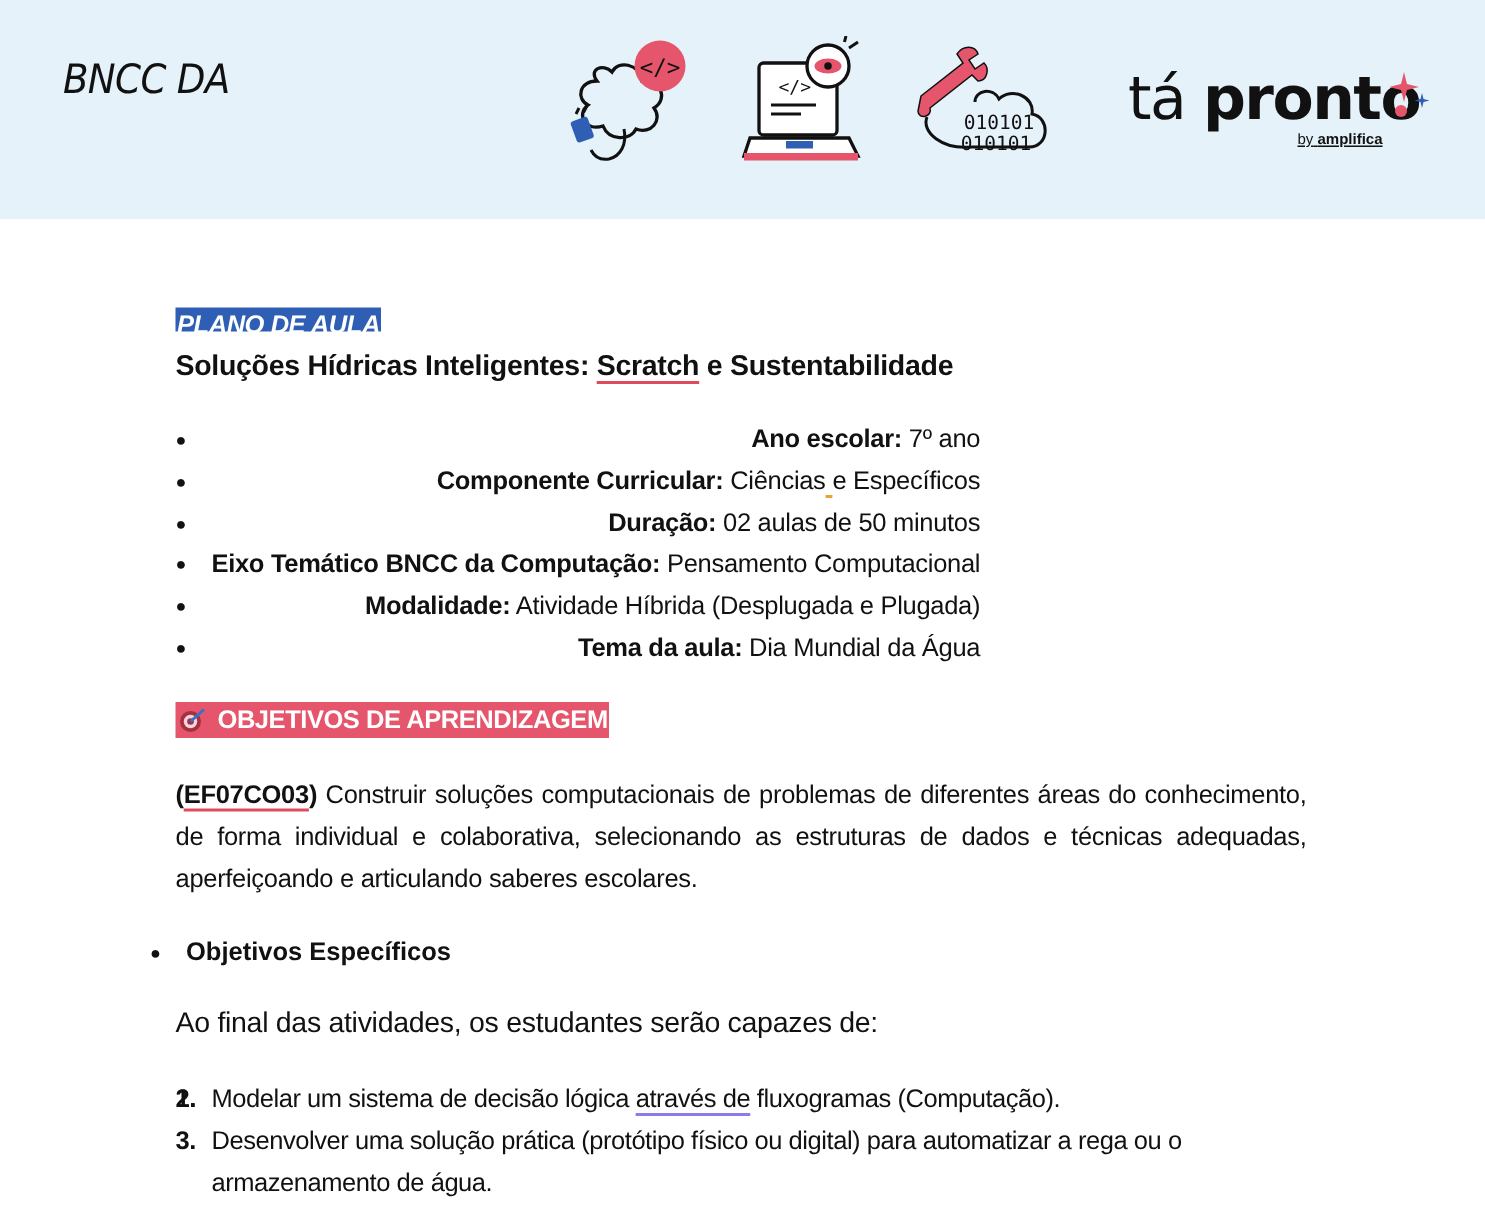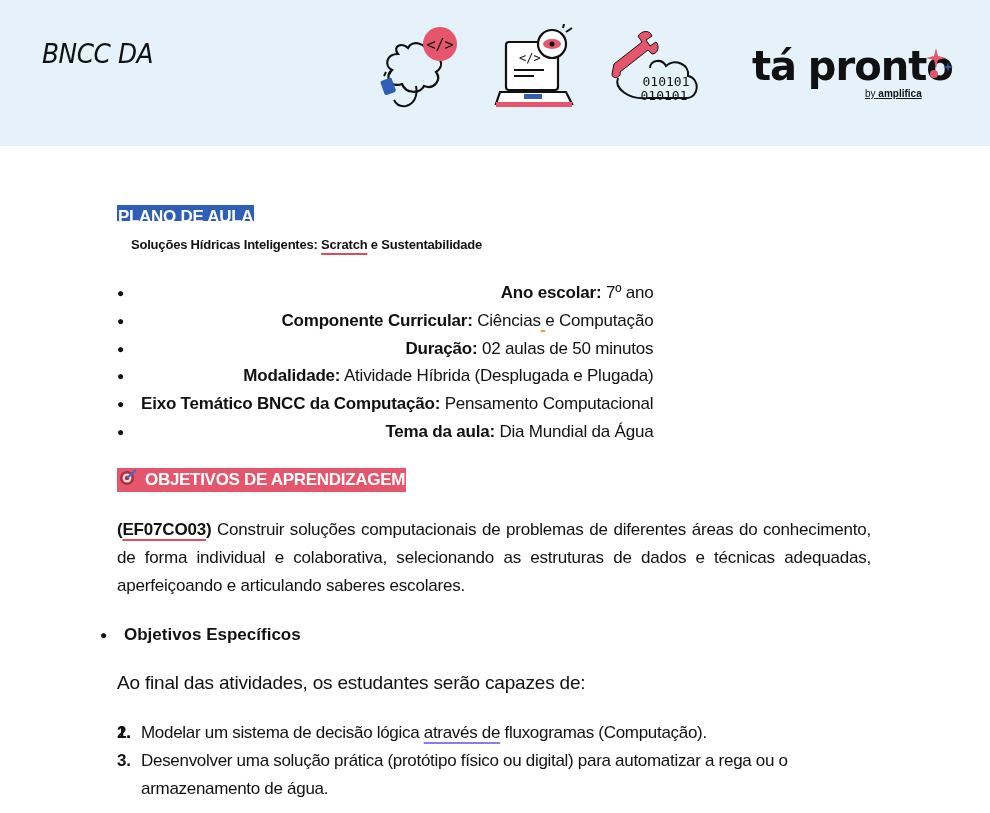--- a/index.html
+++ b/index.html
@@ -27,46 +27,46 @@
     font-family: "DejaVu Serif", serif;
     font-size: 31px; font-weight: 900; line-height: 32px;
     letter-spacing: -0.5px; color: #111;
   }
   .icon-box { position: absolute; }
   .logo-right { position: absolute; left: 752px; top: 44px; }
   .logo-right .ta {
     font-size: 40px; line-height: 44px; color: #111;
     font-family: "DejaVu Sans", sans-serif; letter-spacing: -1px;
   }
-  .logo-right .ta .thin { font-weight: 700; }
+  .logo-right .ta .thin { font-weight: 400; }
   .logo-right .ta .bold { font-weight: 700; }
   .logo-right .by {
     position: absolute; left: 113px; top: 44px; font-size: 10px; font-weight: 700; white-space: nowrap; text-decoration: underline;
   }
   .logo-right .by .by-light { font-weight: 400; }
   .tag-blue {
     position: absolute; left: 117px; top: 205px; height: 16px; line-height: 24px;
-    background: #2f5fb4; color: #fff; font-weight: 700; font-size: 17px; padding: 0 1px; letter-spacing: -0.3px;
+    background: #2f5fb4; color: #fff; font-weight: 700; font-size: 17px; padding: 0 1px; letter-spacing: -0.3px; font-style: italic;
   }
   .subtitle {
-    position: absolute; left: 131px; top: 233px; font-weight: 700; font-size: 13px; line-height: 24px; letter-spacing: -0.2px;
+    position: absolute; left: 117px; top: 233px; font-weight: 700; font-size: 19px; line-height: 24px; letter-spacing: -0.2px;
   }
   .u-red { text-decoration: underline; text-decoration-color: #e04a5f; text-underline-offset: 4px; text-decoration-thickness: 2px; }
   .u-purple { text-decoration: underline; text-decoration-color: #8a7bef; text-underline-offset: 4px; text-decoration-thickness: 2px; }
   .u-orange { text-decoration: underline; text-decoration-color: #f0a030; text-underline-offset: 4px; text-decoration-thickness: 2px; }
 
   .info-list { position: absolute; left: 117px; top: 281px; margin: 0; padding: 0; list-style: none; text-align: right; }
   .info-list li { position: relative; height: 27.8px; line-height: 24px; font-size: 17px; padding-left: 24px; white-space: nowrap; letter-spacing: -0.2px; }
   .info-list li::before { content: "●"; position: absolute; left: 0; top: 0; font-size: 12px; }
   .info-list b { font-weight: 700; }
 
   .tag-red {
     position: absolute; left: 117px; top: 468px; height: 24px; line-height: 24px;
     background: #e5566d; color: #fff; font-weight: 700; font-size: 17px; padding: 0 1px 0 2px; letter-spacing: -0.3px;
-    display: flex; gap: 6px;
+    display: flex; align-items: center; gap: 6px;
   }
   .para {
     position: absolute; left: 117px; top: 516px; width: 754px; font-size: 17px; line-height: 28px;
     text-align: justify; letter-spacing: -0.2px;
   }
   .para b { font-weight: 700; }
   .obj-head { position: absolute; left: 100px; top: 623px; font-size: 17px; font-weight: 700; line-height: 24px; padding-left: 24px; }
   .obj-head::before { content: "●"; position: absolute; left: 0; top: 0; font-size: 12px; }
   .intro { position: absolute; left: 117px; top: 671px; font-size: 19px; line-height: 24px; letter-spacing: -0.2px; }
   .num-list { position: absolute; left: 117px; top: 719px; width: 754px; margin: 0; padding: 0; list-style: none; }
@@ -137,24 +137,24 @@
 </div>
 
 <div class="tag-blue">PLANO DE AULA</div>
 
 <div class="subtitle">
   <span>Soluções Hídricas Inteligentes: </span><span class="u-red">Scratch</span><span> e Sustentabilidade</span>
 </div>
 
 <ul class="info-list">
   <li><b>Ano escolar:</b><span> 7º ano</span></li>
-  <li><b>Componente Curricular:</b><span> Ciências</span><span class="u-orange"> </span><span>e Computação</span></li>
+  <li><b>Componente Curricular:</b><span> Ciências</span><span class="u-orange"> </span><span>e Específicos</span></li>
   <li><b>Duração:</b><span> 02 aulas de 50 minutos</span></li>
+  <li><b>Eixo Temático BNCC da Computação:</b><span> Pensamento Computacional</span></li>
   <li><b>Modalidade:</b><span> Atividade Híbrida (Desplugada e Plugada)</span></li>
-  <li><b>Eixo Temático BNCC da Computação:</b><span> Pensamento Computacional</span></li>
   <li><b>Tema da aula:</b><span> Dia Mundial da Água</span></li>
 </ul>
 
 <div class="tag-red">
   <svg width="20" height="18" viewBox="0 0 20 18">
     <circle cx="8" cy="10" r="7" fill="#a73040"></circle>
     <circle cx="8" cy="10" r="4.5" fill="#f3d6d9"></circle>
     <circle cx="8" cy="10" r="2.2" fill="#a73040"></circle>
     <line x1="8" y1="10" x2="17" y2="2" stroke="#3a6fc4" stroke-width="2"></line>
   </svg>

